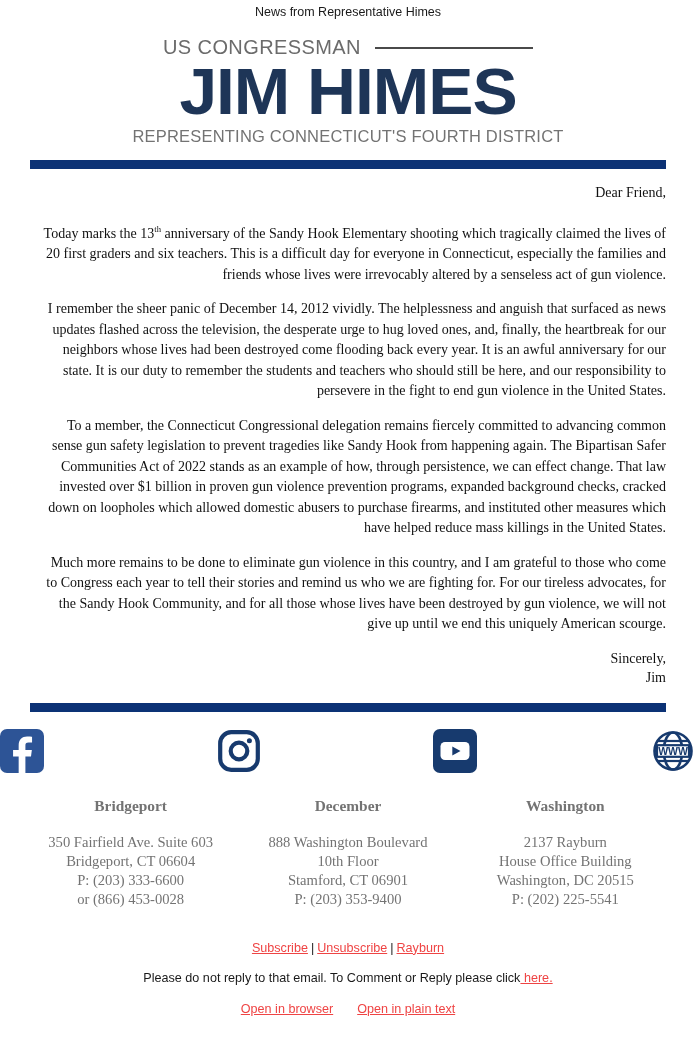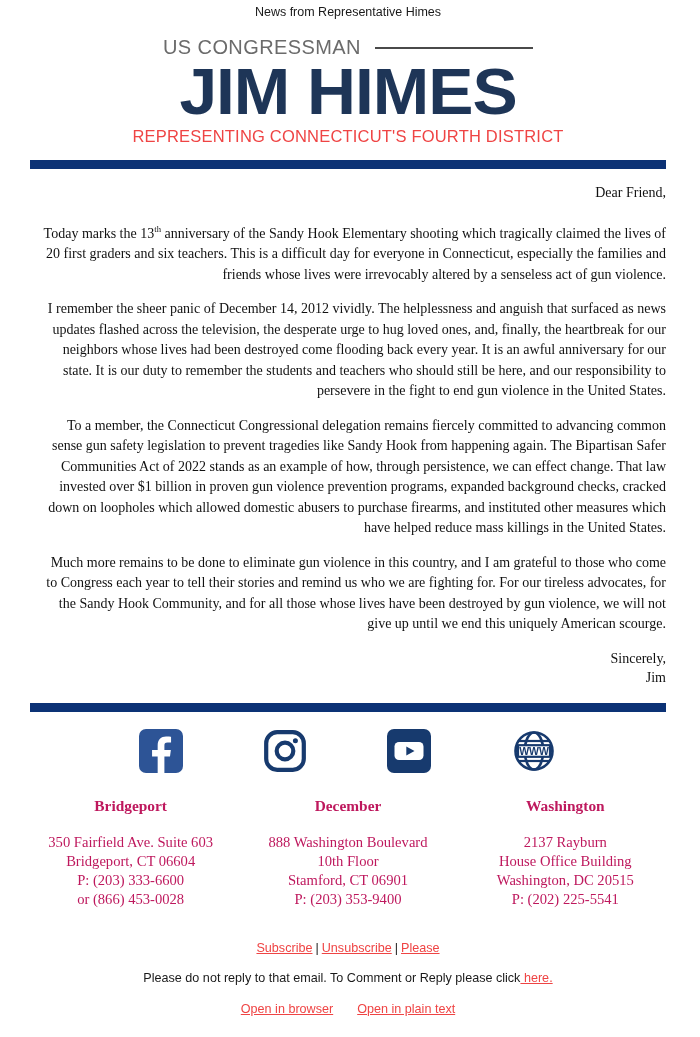--- a/index.html
+++ b/index.html
@@ -64,21 +64,21 @@
     line-height: 62px;
     letter-spacing: -1px;
     color: #1e3557;
     margin-top: 2px;
     transform: scaleX(1.06);
   }
   .subtitle {
     font-family: "Liberation Sans", sans-serif;
     font-size: 16.5px;
     letter-spacing: 0.2px;
-    color: #ef4444;
+    color: #737373;
     margin-top: 4px;
   }
 
   
   .bar {
     height: 9px;
     background: #0c3275;
     margin: 0 30px;
   }
   .bar-top { margin-top: 14px; }
@@ -96,40 +96,40 @@
   .letter p {
     margin: 0 0 14px 0;
   }
   .letter p.salutation { margin-bottom: 20px; }
   .letter p.signoff { margin-bottom: 0; line-height: 19px; }
   sup { font-size: 0.62em; vertical-align: super; line-height: 0; }
 
   
   .social-row {
     display: flex;
-    justify-content: center;
+    justify-content: space-between;
     align-items: center;
     gap: 80px;
     margin-top: 16px;
   }
   .social-link { display: block; line-height: 0; }
 
   
   .offices {
     display: flex;
     margin-top: 22px;
     padding: 0 22px;
   }
   .office {
     flex: 1 1 33.33%;
     text-align: center;
     font-family: "Liberation Serif", serif;
     font-size: 14.6px;
     line-height: 19px;
-    color: #be185d;
+    color: #737373;
   }
   .office-name {
     font-weight: bold;
     font-size: 15.4px;
     margin-bottom: 18px;
   }
   .office-line { display: block; }
 
   
   .footer {
@@ -243,21 +243,21 @@
       <span class="office-line">House Office Building</span>
       <span class="office-line">Washington, DC 20515</span>
       <span class="office-line">P: (202) 225-5541</span>
     </div>
 
   </div>
 
   <div class="footer">
 
     <div class="footer-line-1">
-      <a href="#">Subscribe</a><span class="footer-sep">|</span><a href="#">Unsubscribe</a><span class="footer-sep">|</span><a href="#">Please</a>
+      <a href="#">Subscribe</a><span class="footer-sep">|</span><a href="#">Unsubscribe</a><span class="footer-sep">|</span><a href="#">Rayburn</a>
     </div>
 
     <div class="footer-line-2">
       <span>Please do not reply to that email. To Comment or Reply please click</span><a href="#"> here.</a>
     </div>
 
     <div class="footer-line-3">
       <a href="#">Open in browser</a><a href="#">Open in plain text</a>
     </div>
 

